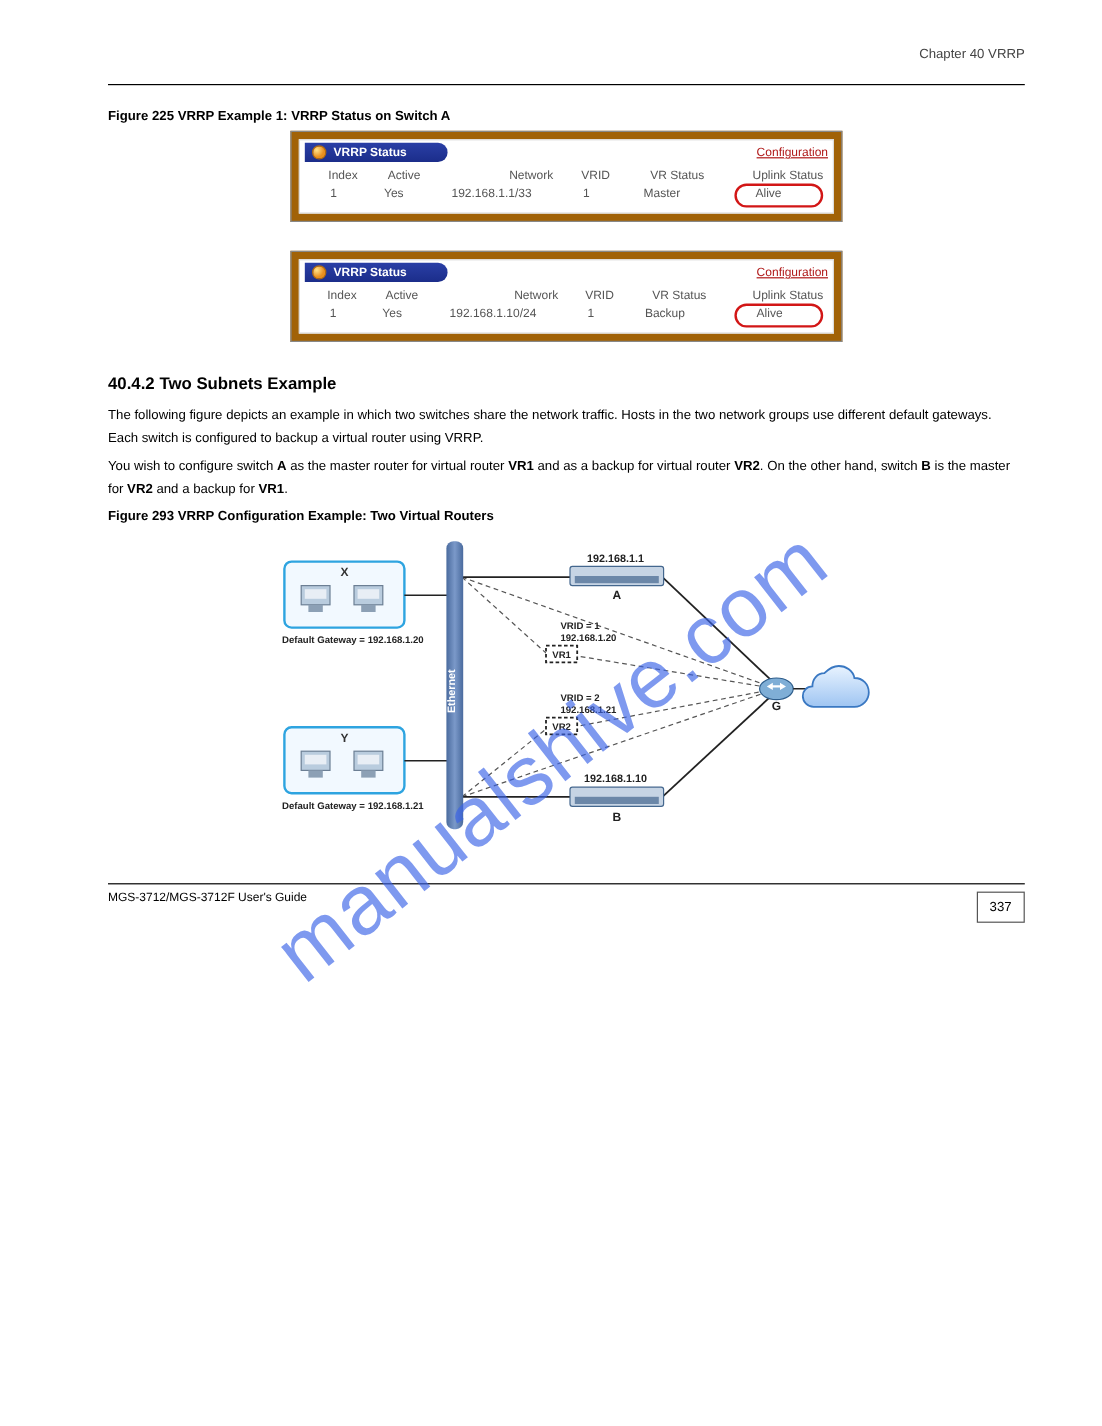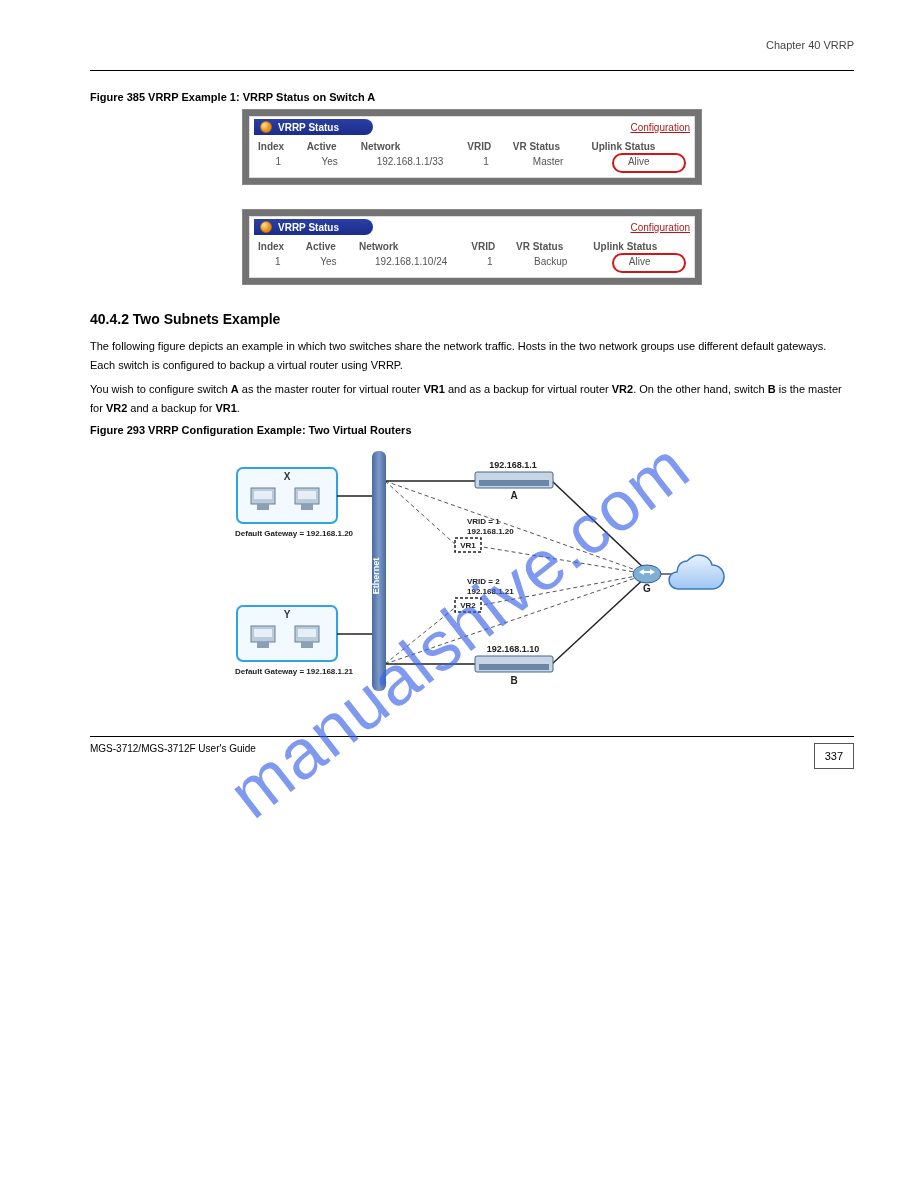--- a/index.html
+++ b/index.html
@@ -26,21 +26,21 @@
   .fig-label {
     font-size: 11px;
     font-weight: bold;
     margin: 2px 0 6px 0;
   }
   .panel {
     border: 1px solid #888;
     width: 460px;
     margin: 0 auto 24px auto;
     padding: 6px;
-    background: #737373;
+    background: #a16207;
   }
   .panel-inner {
     background: #fff;
     border: 1px solid #ddd;
     padding: 2px 4px 8px 4px;
     position: relative;
   }
   .titlebar {
     display: flex;
     align-items: center;
@@ -71,22 +71,22 @@
     text-decoration: underline;
     cursor: pointer;
   }
   table.vrrp {
     width: 100%;
     border-collapse: collapse;
     font-size: 10px;
     color: #555;
   }
   table.vrrp th {
-    font-weight: bold;
-    text-align: left;
+    font-weight: normal;
+    text-align: right;
     padding: 2px 4px;
   }
   table.vrrp td {
     text-align: center;
     padding: 2px 4px;
   }
   .red-oval {
     position: absolute;
     right: 8px;
     bottom: 4px;
@@ -143,21 +143,21 @@
     letter-spacing: 1px;
   }
 </style>
 </head>
 <body>
 <div class="page">
 
 <div class="header-rule"></div>
 <div class="header-right">Chapter 40 VRRP</div>
 
-<div class="fig-label">Figure 385   VRRP Example 1: VRRP Status on Switch A</div>
+<div class="fig-label">Figure 225   VRRP Example 1: VRRP Status on Switch A</div>
 <div class="panel">
   <div class="panel-inner">
     <div class="titlebar">
       <div class="titlebar-left">
         <span class="orb"></span>
         <span>VRRP Status</span>
       </div>
       <span class="conf-link">Configuration</span>
     </div>
     <table class="vrrp">

